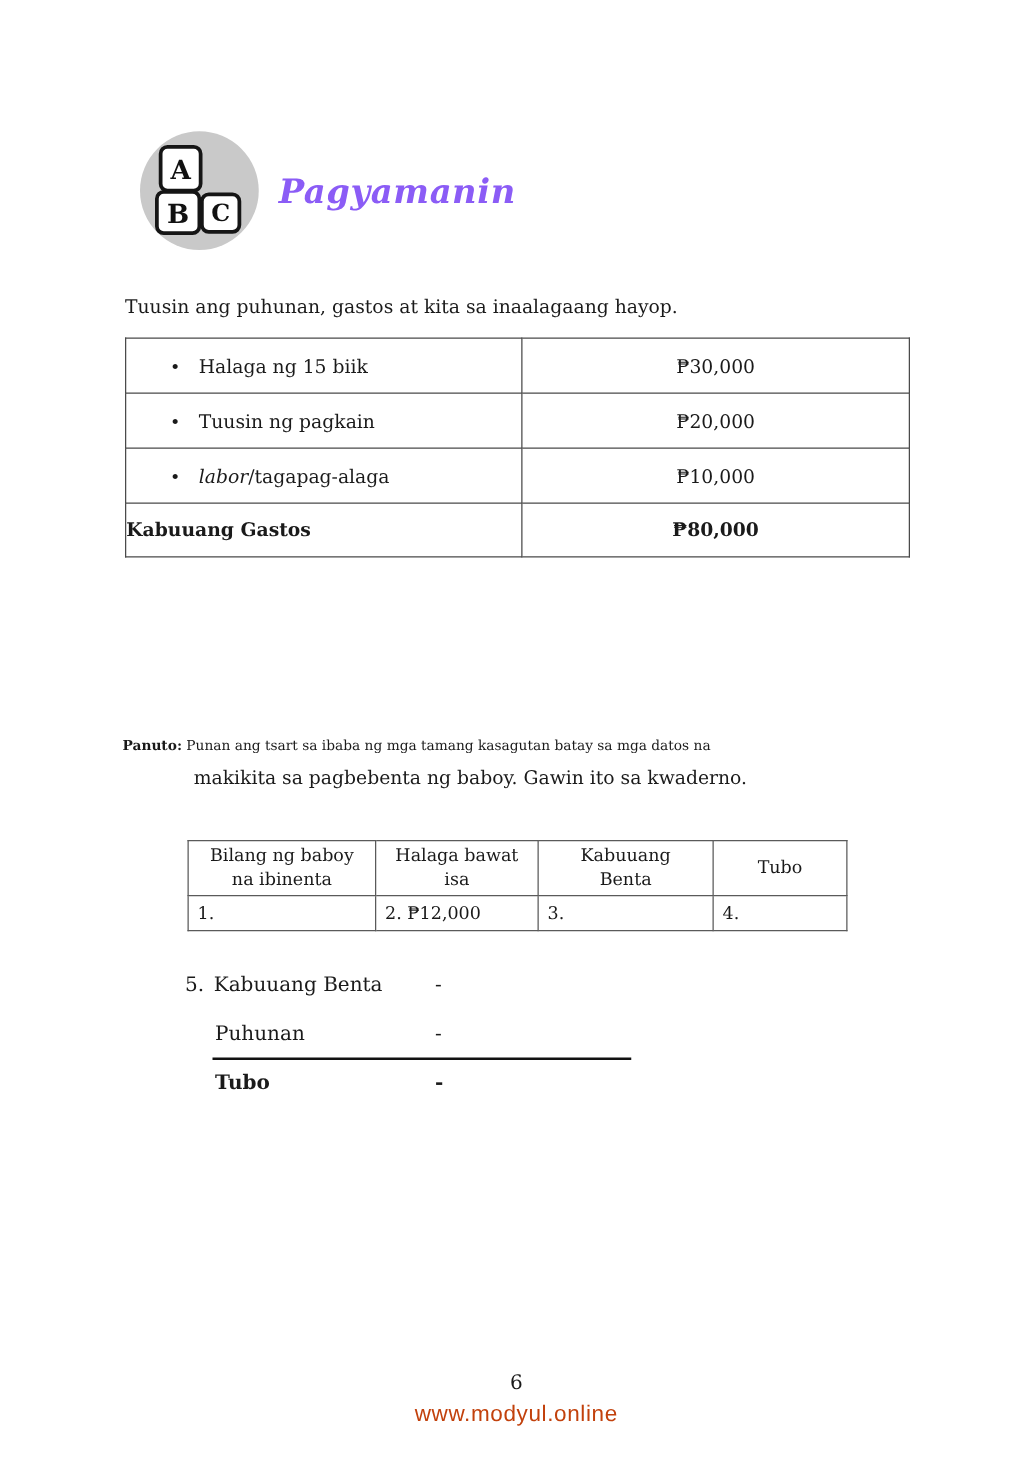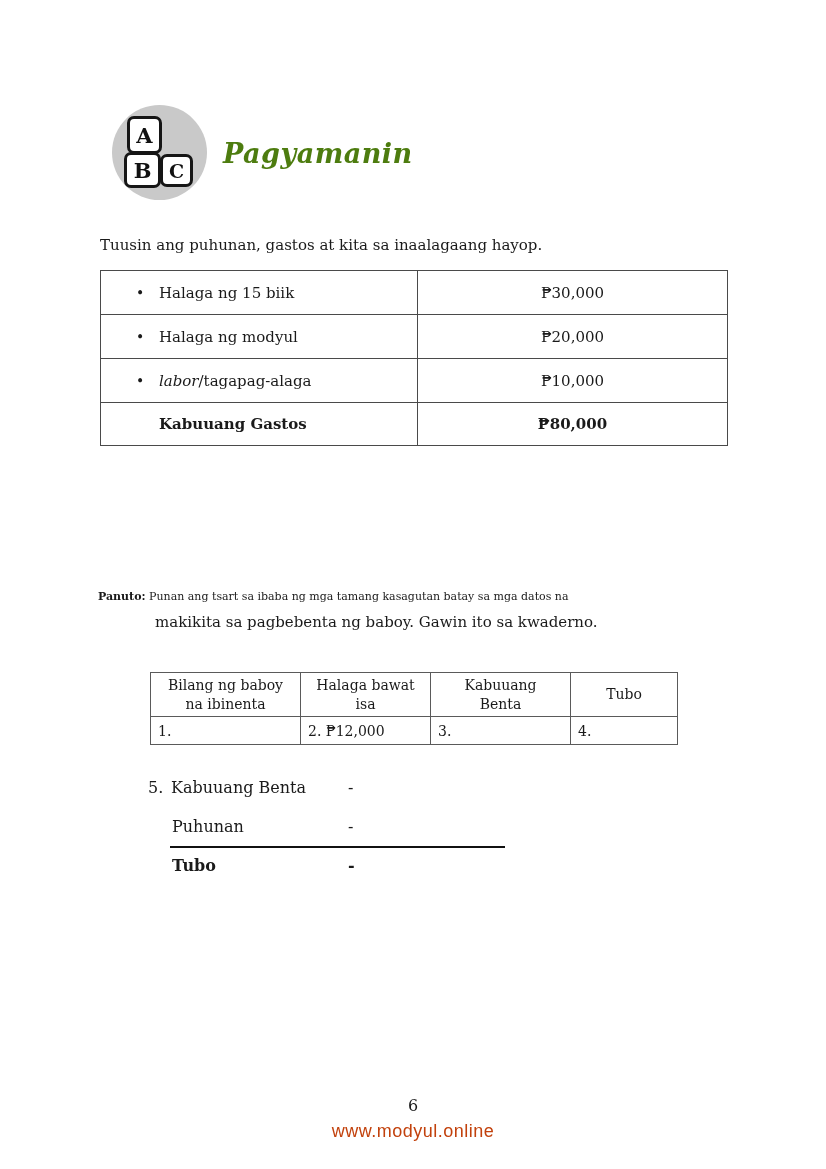--- a/index.html
+++ b/index.html
@@ -25,21 +25,21 @@
     border-radius: 7px; display: flex; align-items: center; justify-content: center;
     font-weight: bold; font-size: 21px; color: #111;
   }
   .block-a { left: 15px; top: 11px; width: 35px; height: 38px; }
   .block-b { left: 12px; top: 47px; width: 37px; height: 36px; }
   .block-c { left: 48px; top: 49px; width: 33px; height: 33px; font-size: 19px; }
 
   .page-title {
     position: absolute; left: 223px; top: 138px;
     font-size: 27px; font-weight: bold; font-style: italic;
-    letter-spacing: 0.5px; color: #4d7c0f;
+    letter-spacing: 0.5px; color: #8b5cf6;
   }
 
   
   .intro { position: absolute; left: 100px; top: 236px; font-size: 15px; }
 
   
   .expense-table {
     position: absolute; left: 100px; top: 270px; width: 627px;
     border-collapse: collapse; table-layout: fixed; font-size: 15px;
   }
@@ -47,21 +47,21 @@
     border: 1px solid #4a4a4a; vertical-align: middle;
   }
   .expense-table .title-cell {
     height: 38px; font-weight: bold; letter-spacing: 0.4px; padding-left: 9px;
   }
   .expense-table .item-row td { height: 44px; }
   .expense-table .label-cell { padding-left: 35px; }
   .expense-table .bullet { display: inline-block; width: 23px; font-size: 14px; }
   .expense-table .amount { text-align: center; }
   .expense-table .total-row td { height: 43px; font-weight: bold; }
-  .expense-table .total-label { padding-left: 58px; }
+  .expense-table .total-label { }
   .it { font-style: italic; }
 
   
   .panuto-line1 { position: absolute; left: 98px; top: 590px; font-size: 11px; }
   .panuto-label { font-weight: bold; }
   .panuto-line2 { position: absolute; left: 155px; top: 613px; font-size: 15px; }
 
   
   .sale-table {
     position: absolute; left: 150px; top: 672px; width: 527px;
@@ -119,21 +119,21 @@
     <colgroup>
         <col style="width:317px">
         <col style="width:310px">
       </colgroup>
     <tbody>
     <tr class="item-row">
       <td class="label-cell"><span class="bullet">•</span><span>Halaga ng 15 biik</span></td>
       <td class="amount">₱30,000</td>
     </tr>
     <tr class="item-row">
-      <td class="label-cell"><span class="bullet">•</span><span>Halaga ng modyul</span></td>
+      <td class="label-cell"><span class="bullet">•</span><span>Tuusin ng pagkain</span></td>
       <td class="amount">₱20,000</td>
     </tr>
     <tr class="item-row">
       <td class="label-cell"><span class="bullet">•</span><span class="it">labor</span><span>/tagapag-alaga</span></td>
       <td class="amount">₱10,000</td>
     </tr>
     <tr class="total-row">
       <td class="total-label">Kabuuang Gastos</td>
       <td class="amount">₱80,000</td>
     </tr>

